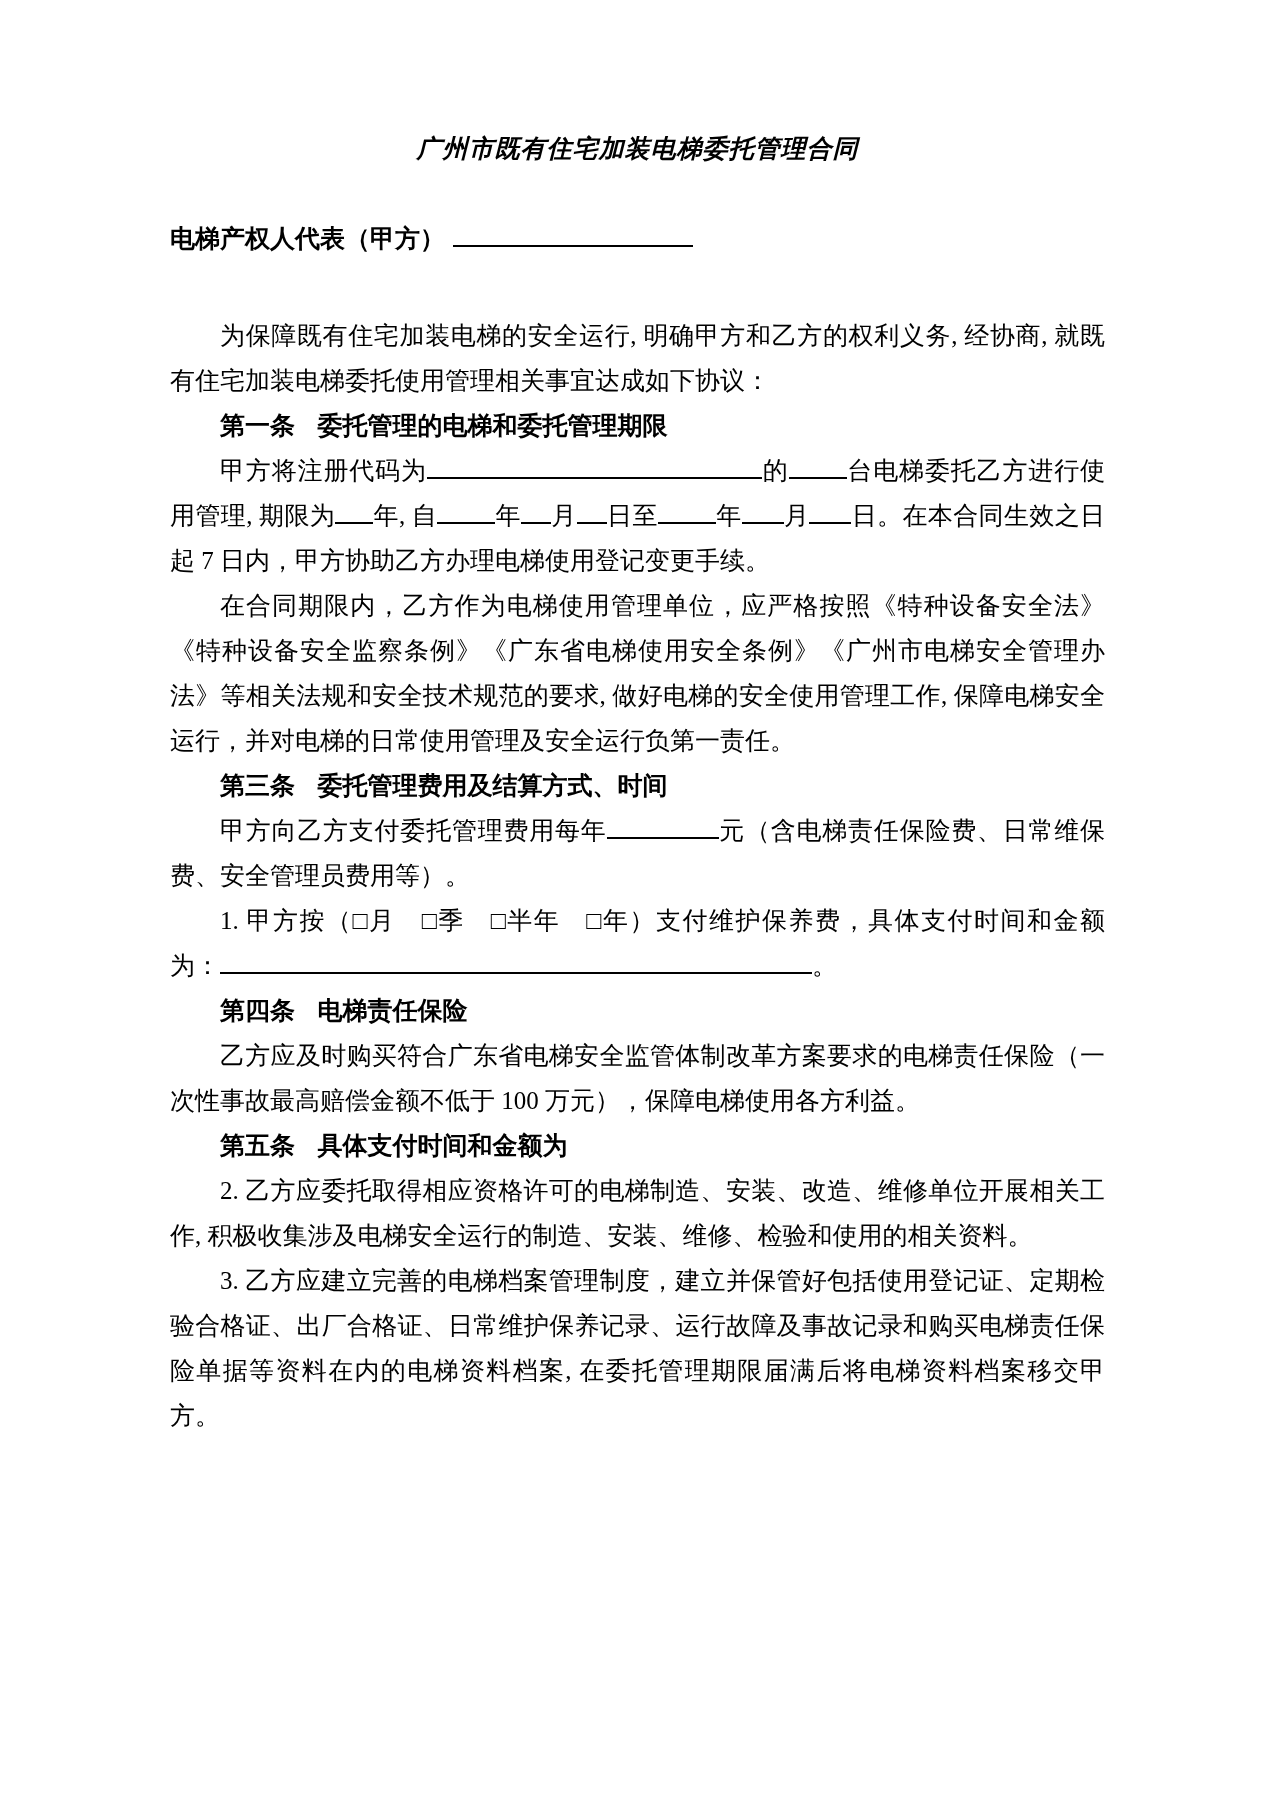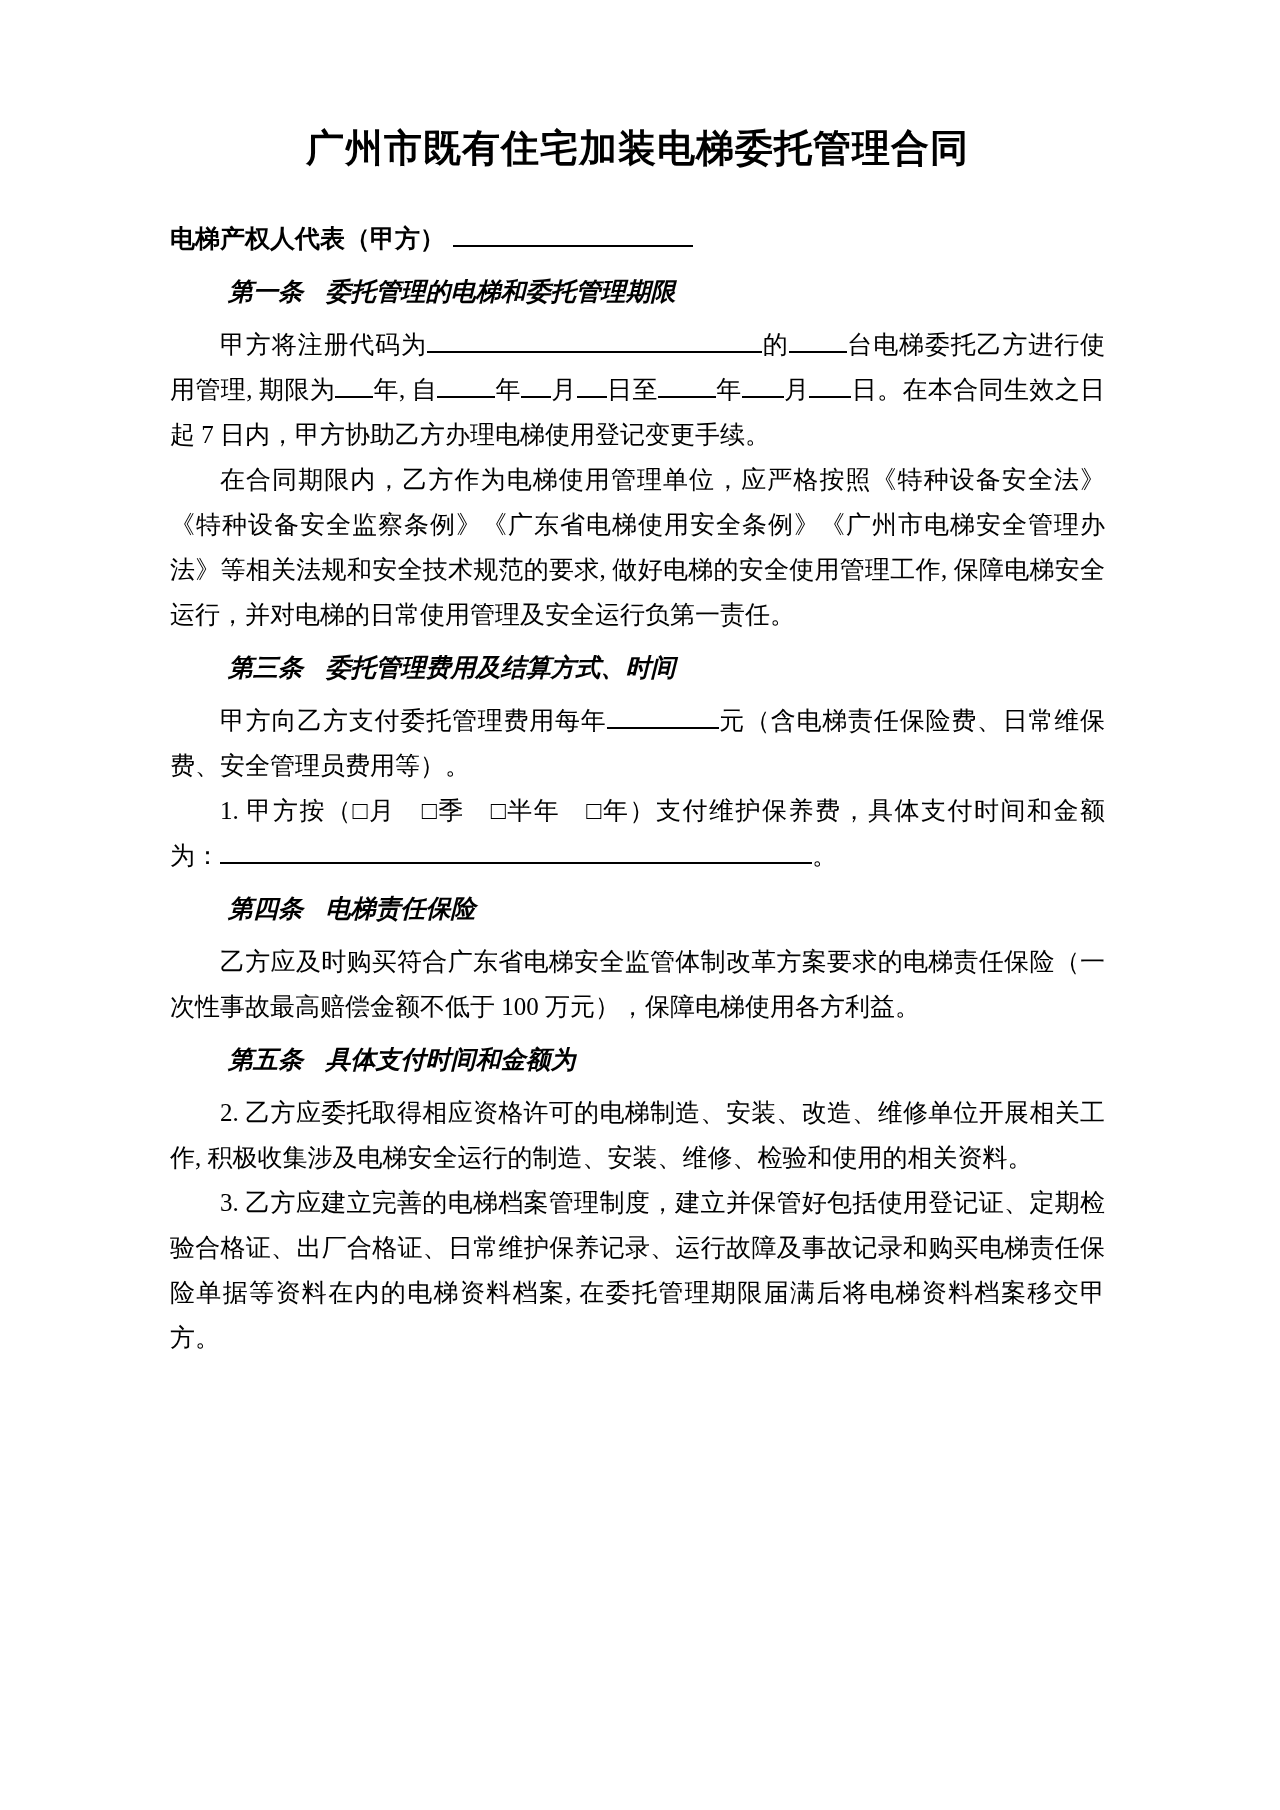--- a/index.html
+++ b/index.html
@@ -11,45 +11,45 @@
     background:#ffffff;
     color:#000;
     font-family:"Liberation Serif","DejaVu Serif",serif;
     font-size:25px;
     line-height:45px;
     overflow:hidden;
   }
   h1.doc-title {
     margin:0 0 38px 0;
     font-family:"Liberation Sans","DejaVu Sans",sans-serif;
-    font-size:38px;
+    font-size:25px;
     font-weight:700;
     line-height:60px;
     text-align:center;
     letter-spacing:1px;
+    font-style:italic;
   }
   .party-line {
     font-family:"Liberation Sans","DejaVu Sans",sans-serif;
     font-weight:700;
     line-height:45px;
     white-space:nowrap;
   }
   .para {
     margin:0;
     text-align:justify;
     text-align-last:left;
     text-indent:2em;
   }
   .para.intro { margin-top:52px; }
   .heading {
-    margin:8px;
+    margin:0;
     text-indent:2em;
     font-family:"Liberation Sans","DejaVu Sans",sans-serif;
     font-weight:700;
-    font-style:italic;
   }
   .heading .hnum { margin-right:0.9em; }
   .blank {
     display:inline-block;
     border-bottom:2px solid #000;
     height:20px;
     vertical-align:baseline;
   }
   .party-line .blank { height:24px; margin-left:8px; }
   .opt { white-space:nowrap; }
@@ -59,20 +59,21 @@
 <body>
 
 <div class="page">
 
   <h1 class="doc-title">广州市既有住宅加装电梯委托管理合同</h1>
 
   <div class="party-line">
     <span>电梯产权人代表（甲方）</span><span class="blank" style="width:240px"></span>
   </div>
 
+  <p class="para intro">为保障既有住宅加装电梯的安全运行, 明确甲方和乙方的权利义务, 经协商, 就既有住宅加装电梯委托使用管理相关事宜达成如下协议：</p>
 
   <p class="heading">
     <span class="hnum">第一条</span><span>委托管理的电梯和委托管理期限</span>
   </p>
 
   <p class="para"><span>甲方将注册代码为</span><span class="blank" style="width:335px"></span><span>的</span><span class="blank" style="width:58px"></span><span>台电梯委托乙方进行使用管理, 期限为</span><span class="blank" style="width:38px"></span><span>年, 自</span><span class="blank" style="width:58px"></span><span>年</span><span class="blank" style="width:30px"></span><span>月</span><span class="blank" style="width:30px"></span><span>日至</span><span class="blank" style="width:58px"></span><span>年</span><span class="blank" style="width:42px"></span><span>月</span><span class="blank" style="width:42px"></span><span>日。在本合同生效之日起 7 日内，甲方协助乙方办理电梯使用登记变更手续。</span></p>
 
   <p class="para">在合同期限内，乙方作为电梯使用管理单位，应严格按照《特种设备安全法》《特种设备安全监察条例》《广东省电梯使用安全条例》《广州市电梯安全管理办法》等相关法规和安全技术规范的要求, 做好电梯的安全使用管理工作, 保障电梯安全运行，并对电梯的日常使用管理及安全运行负第一责任。</p>
 
   <p class="heading">

